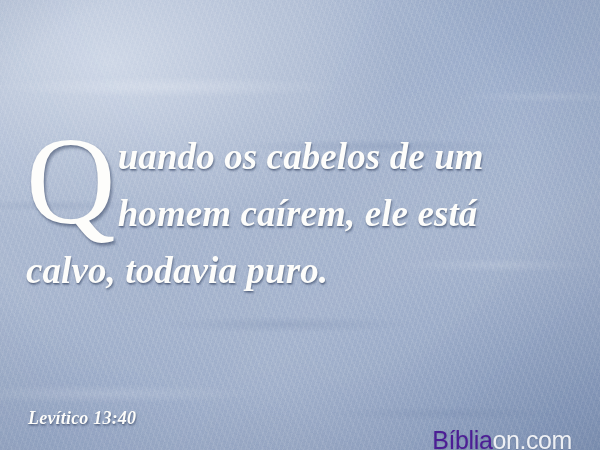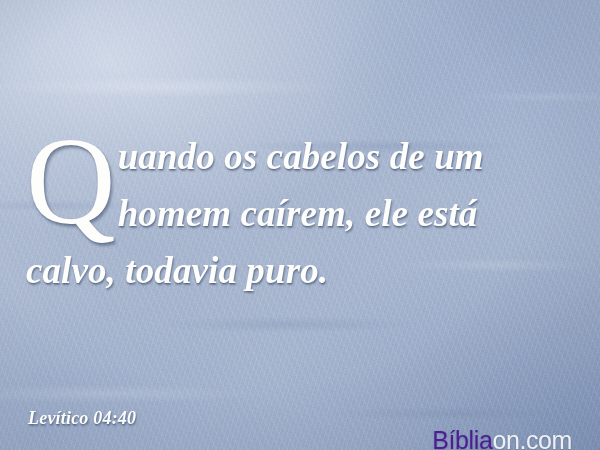--- a/index.html
+++ b/index.html
@@ -171,21 +171,21 @@
   <div class="paper-grain"></div>
   <div class="paper-creases"></div>
   <div class="paper-facets"></div>
   <div class="paper-vignette"></div>
 
   <div class="quote-block">
     <p class="quote-text"><span class="drop-cap">Q</span><span>uando os cabelos de um homem caírem, ele está calvo, todavia puro.</span></p>
   </div>
 
   <div class="footer">
-    <div class="verse-ref">Levítico 04:40</div>
+    <div class="verse-ref">Levítico 13:40</div>
 
     <div class="brand">
       <span class="brand-strong">Bíblia</span>
         <span class="brand-light">on.com</span>
     </div>
   </div>
 
 </div>
 
 </body></html>

